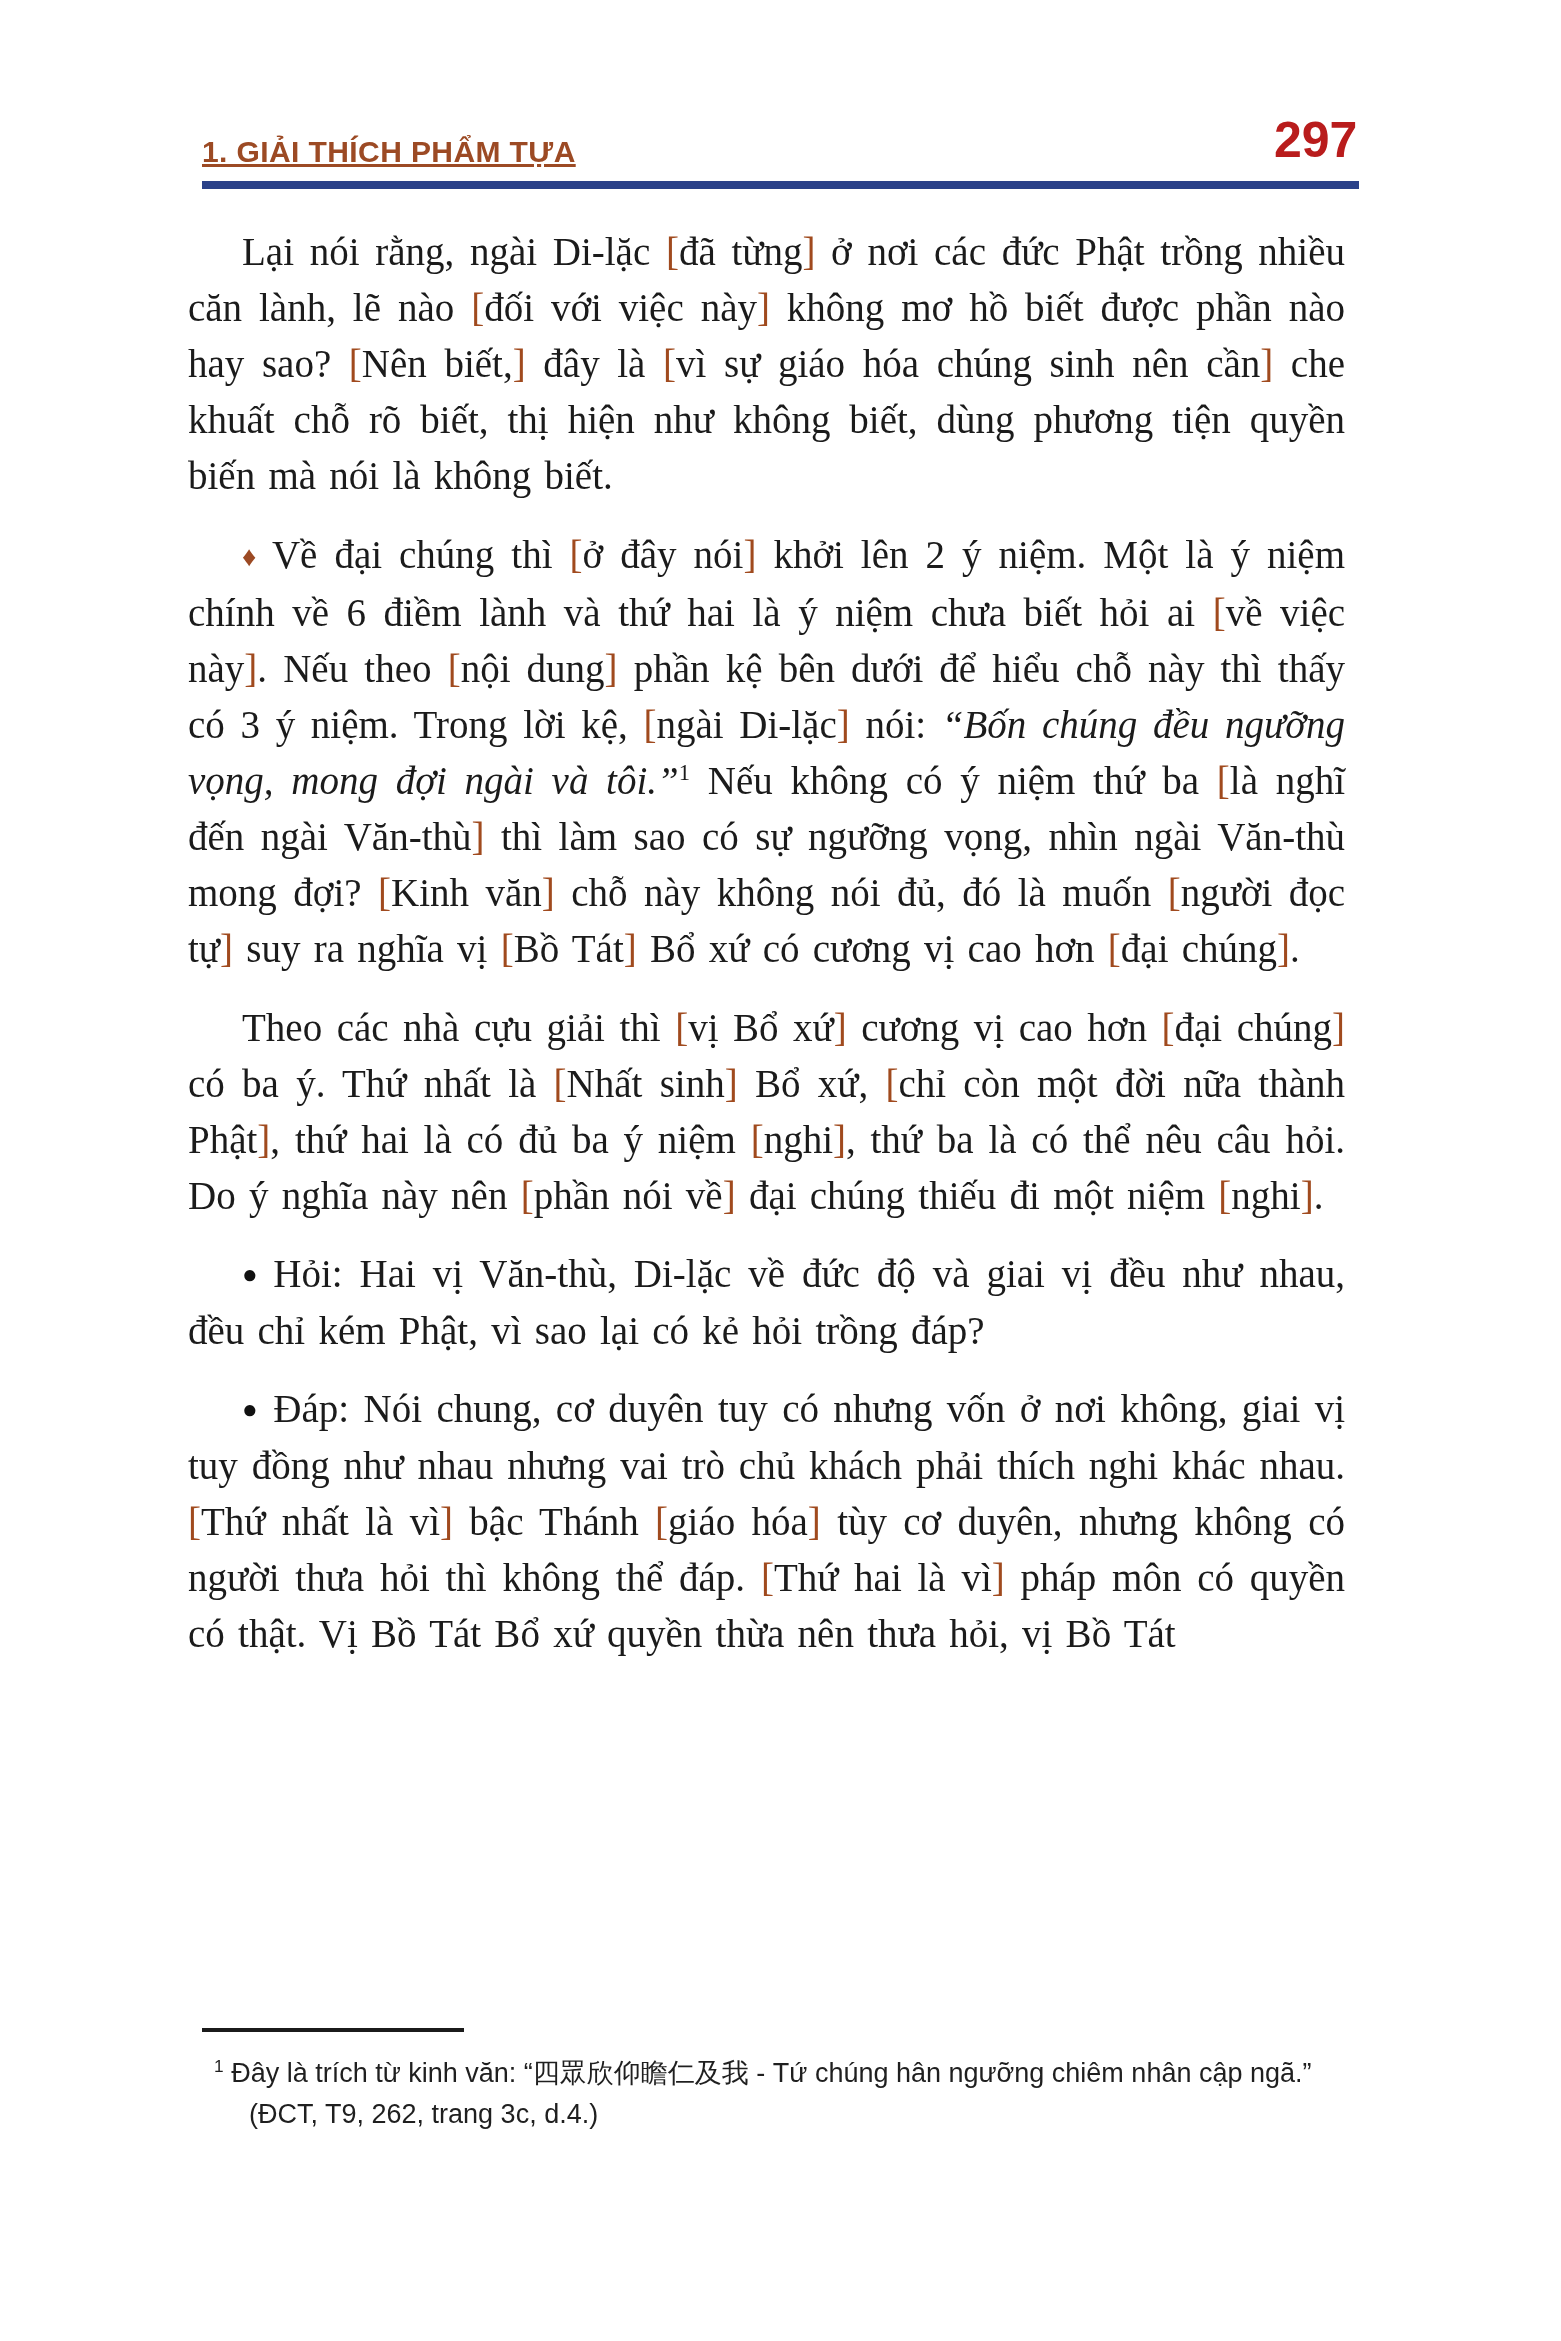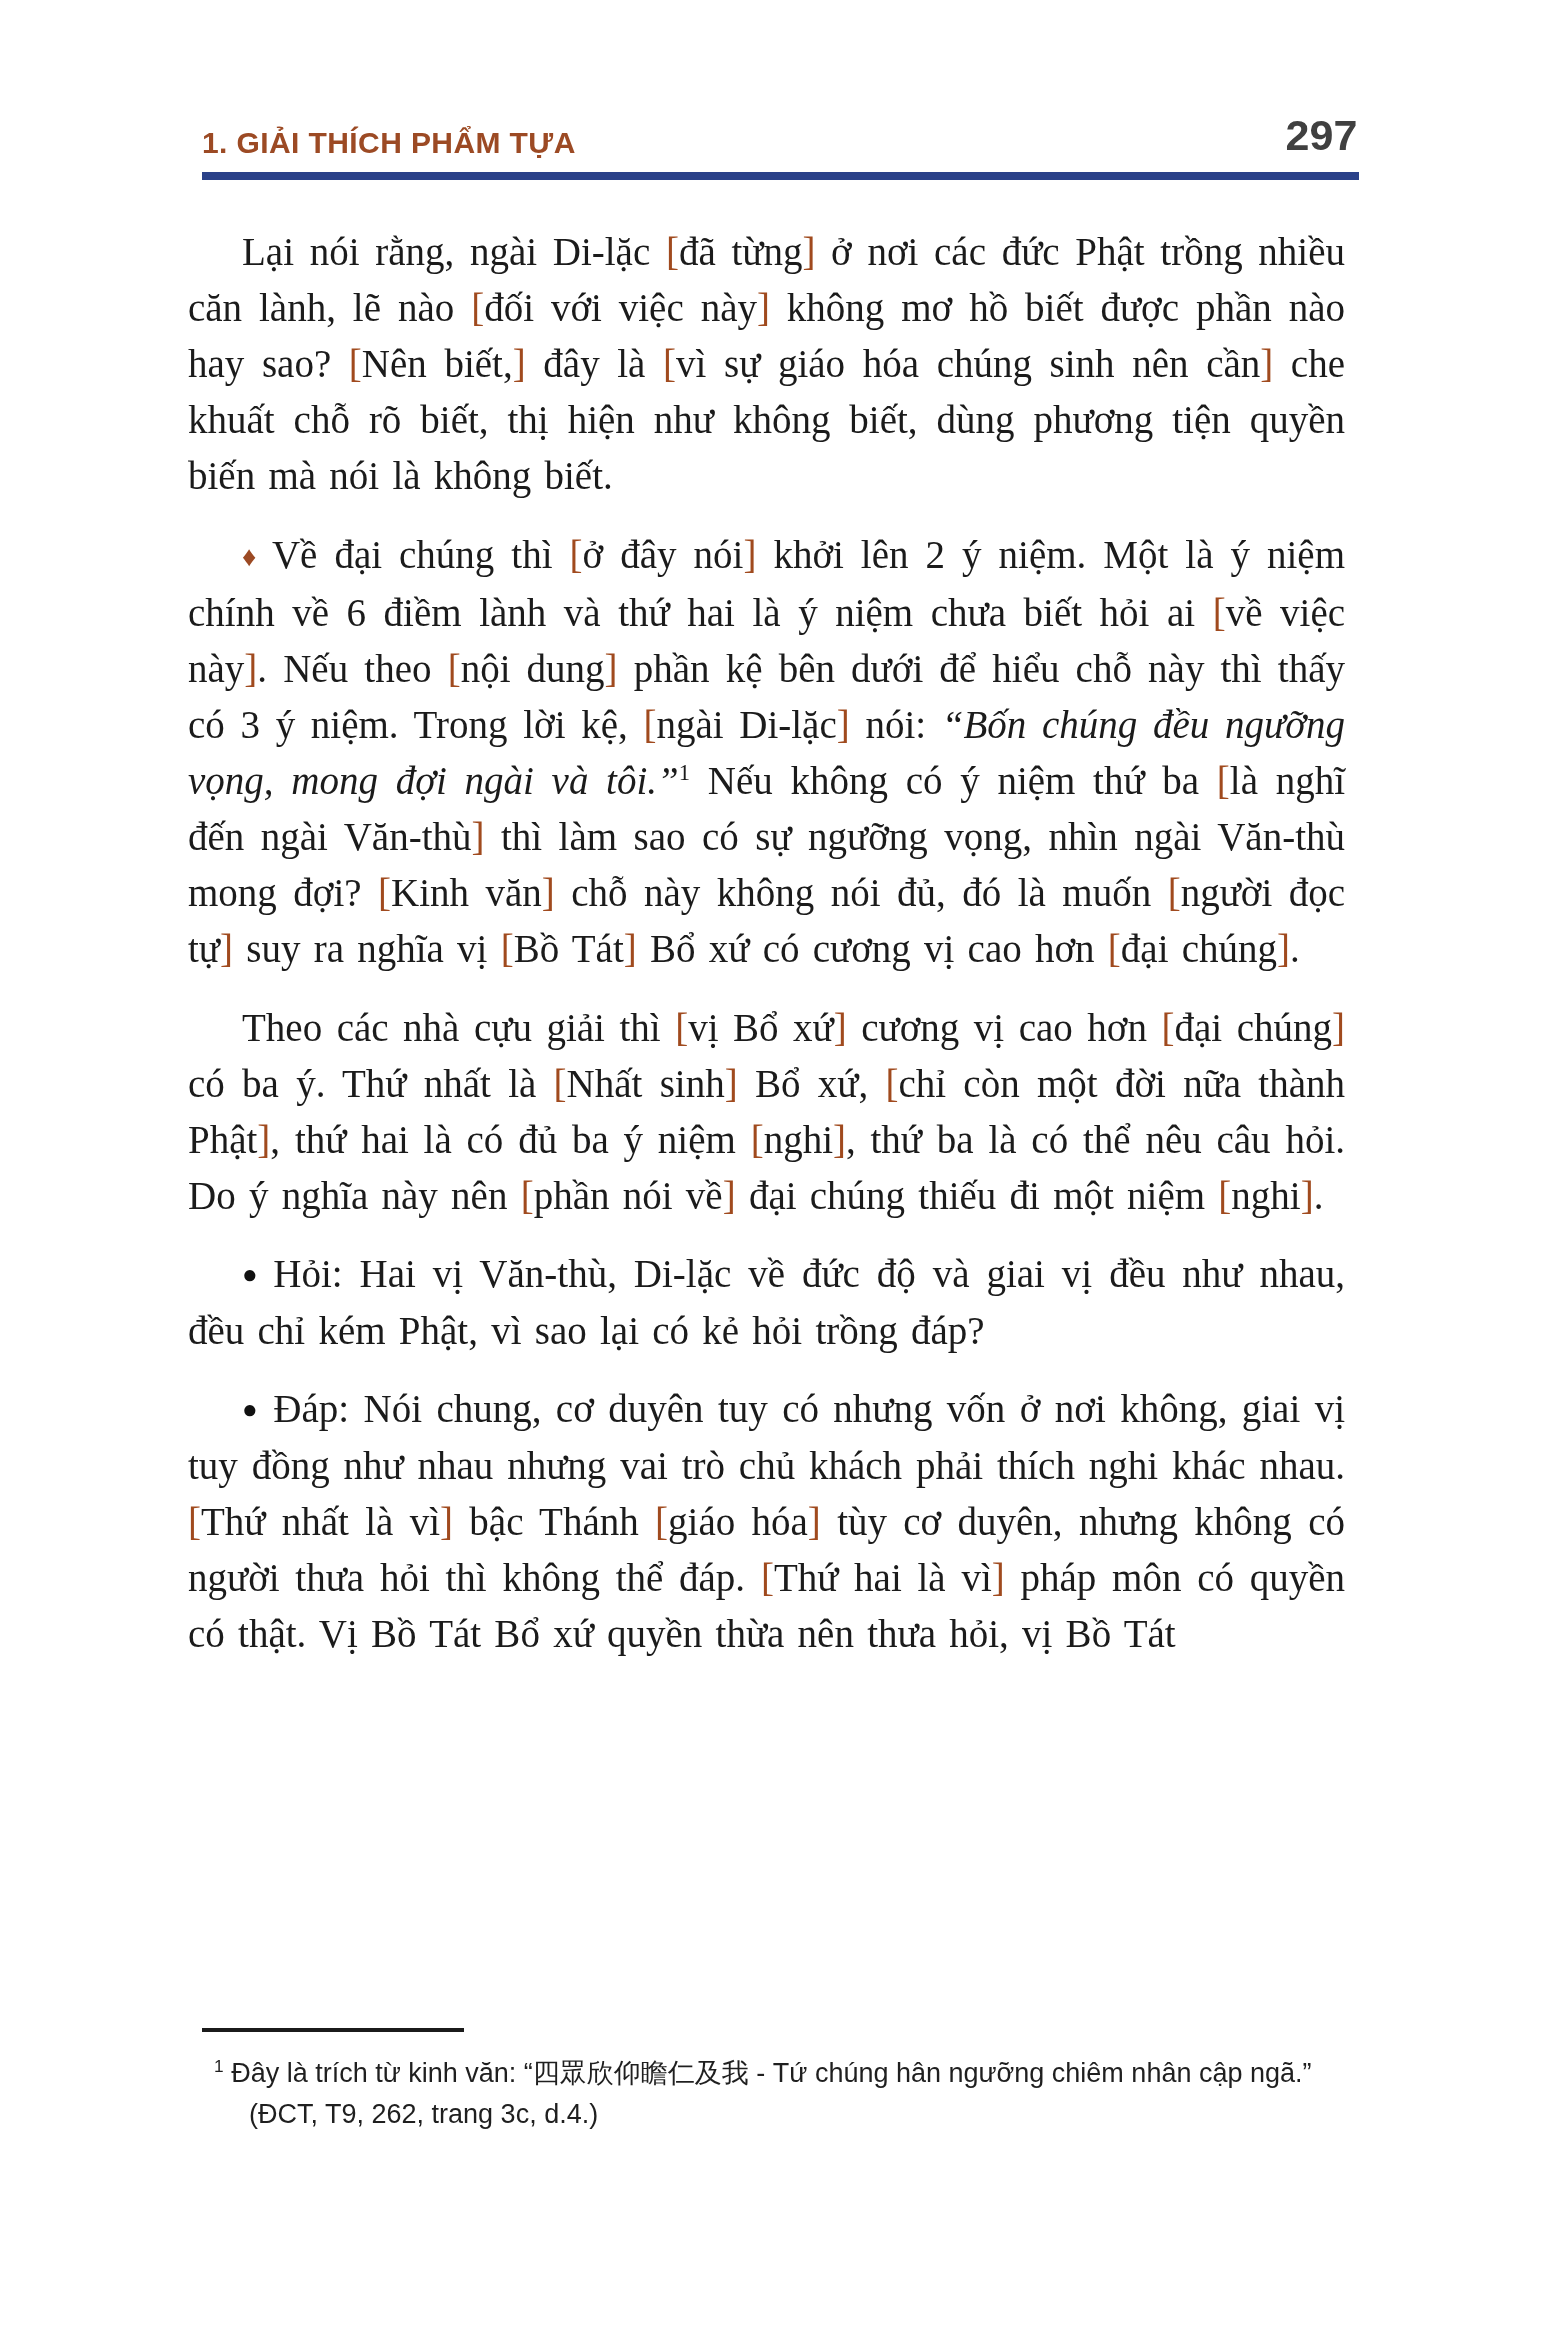--- a/index.html
+++ b/index.html
@@ -19,26 +19,27 @@
     display:flex;
     justify-content:space-between;
     align-items:flex-end;
   }
   .header-title {
     font-family:"Liberation Sans","DejaVu Sans",sans-serif;
     font-weight:bold;
     font-size:30px;
     letter-spacing:0.4px;
     color:var(--header-brown);
+    text-decoration:underline;
   }
   .page-number {
     font-family:"Liberation Sans","DejaVu Sans",sans-serif;
     font-weight:bold;
-    font-size:43px;
-    color:#404040;
+    font-size:50px;
+    color:#b91c1c;
     padding-right:1.7px;
   }
   .header-rule {
     height:7.8px;
     background:var(--rule-blue);
     margin-top:12px;
   }
   .content {
     position:absolute;
     left:188px; width:1157px; top:224px;

